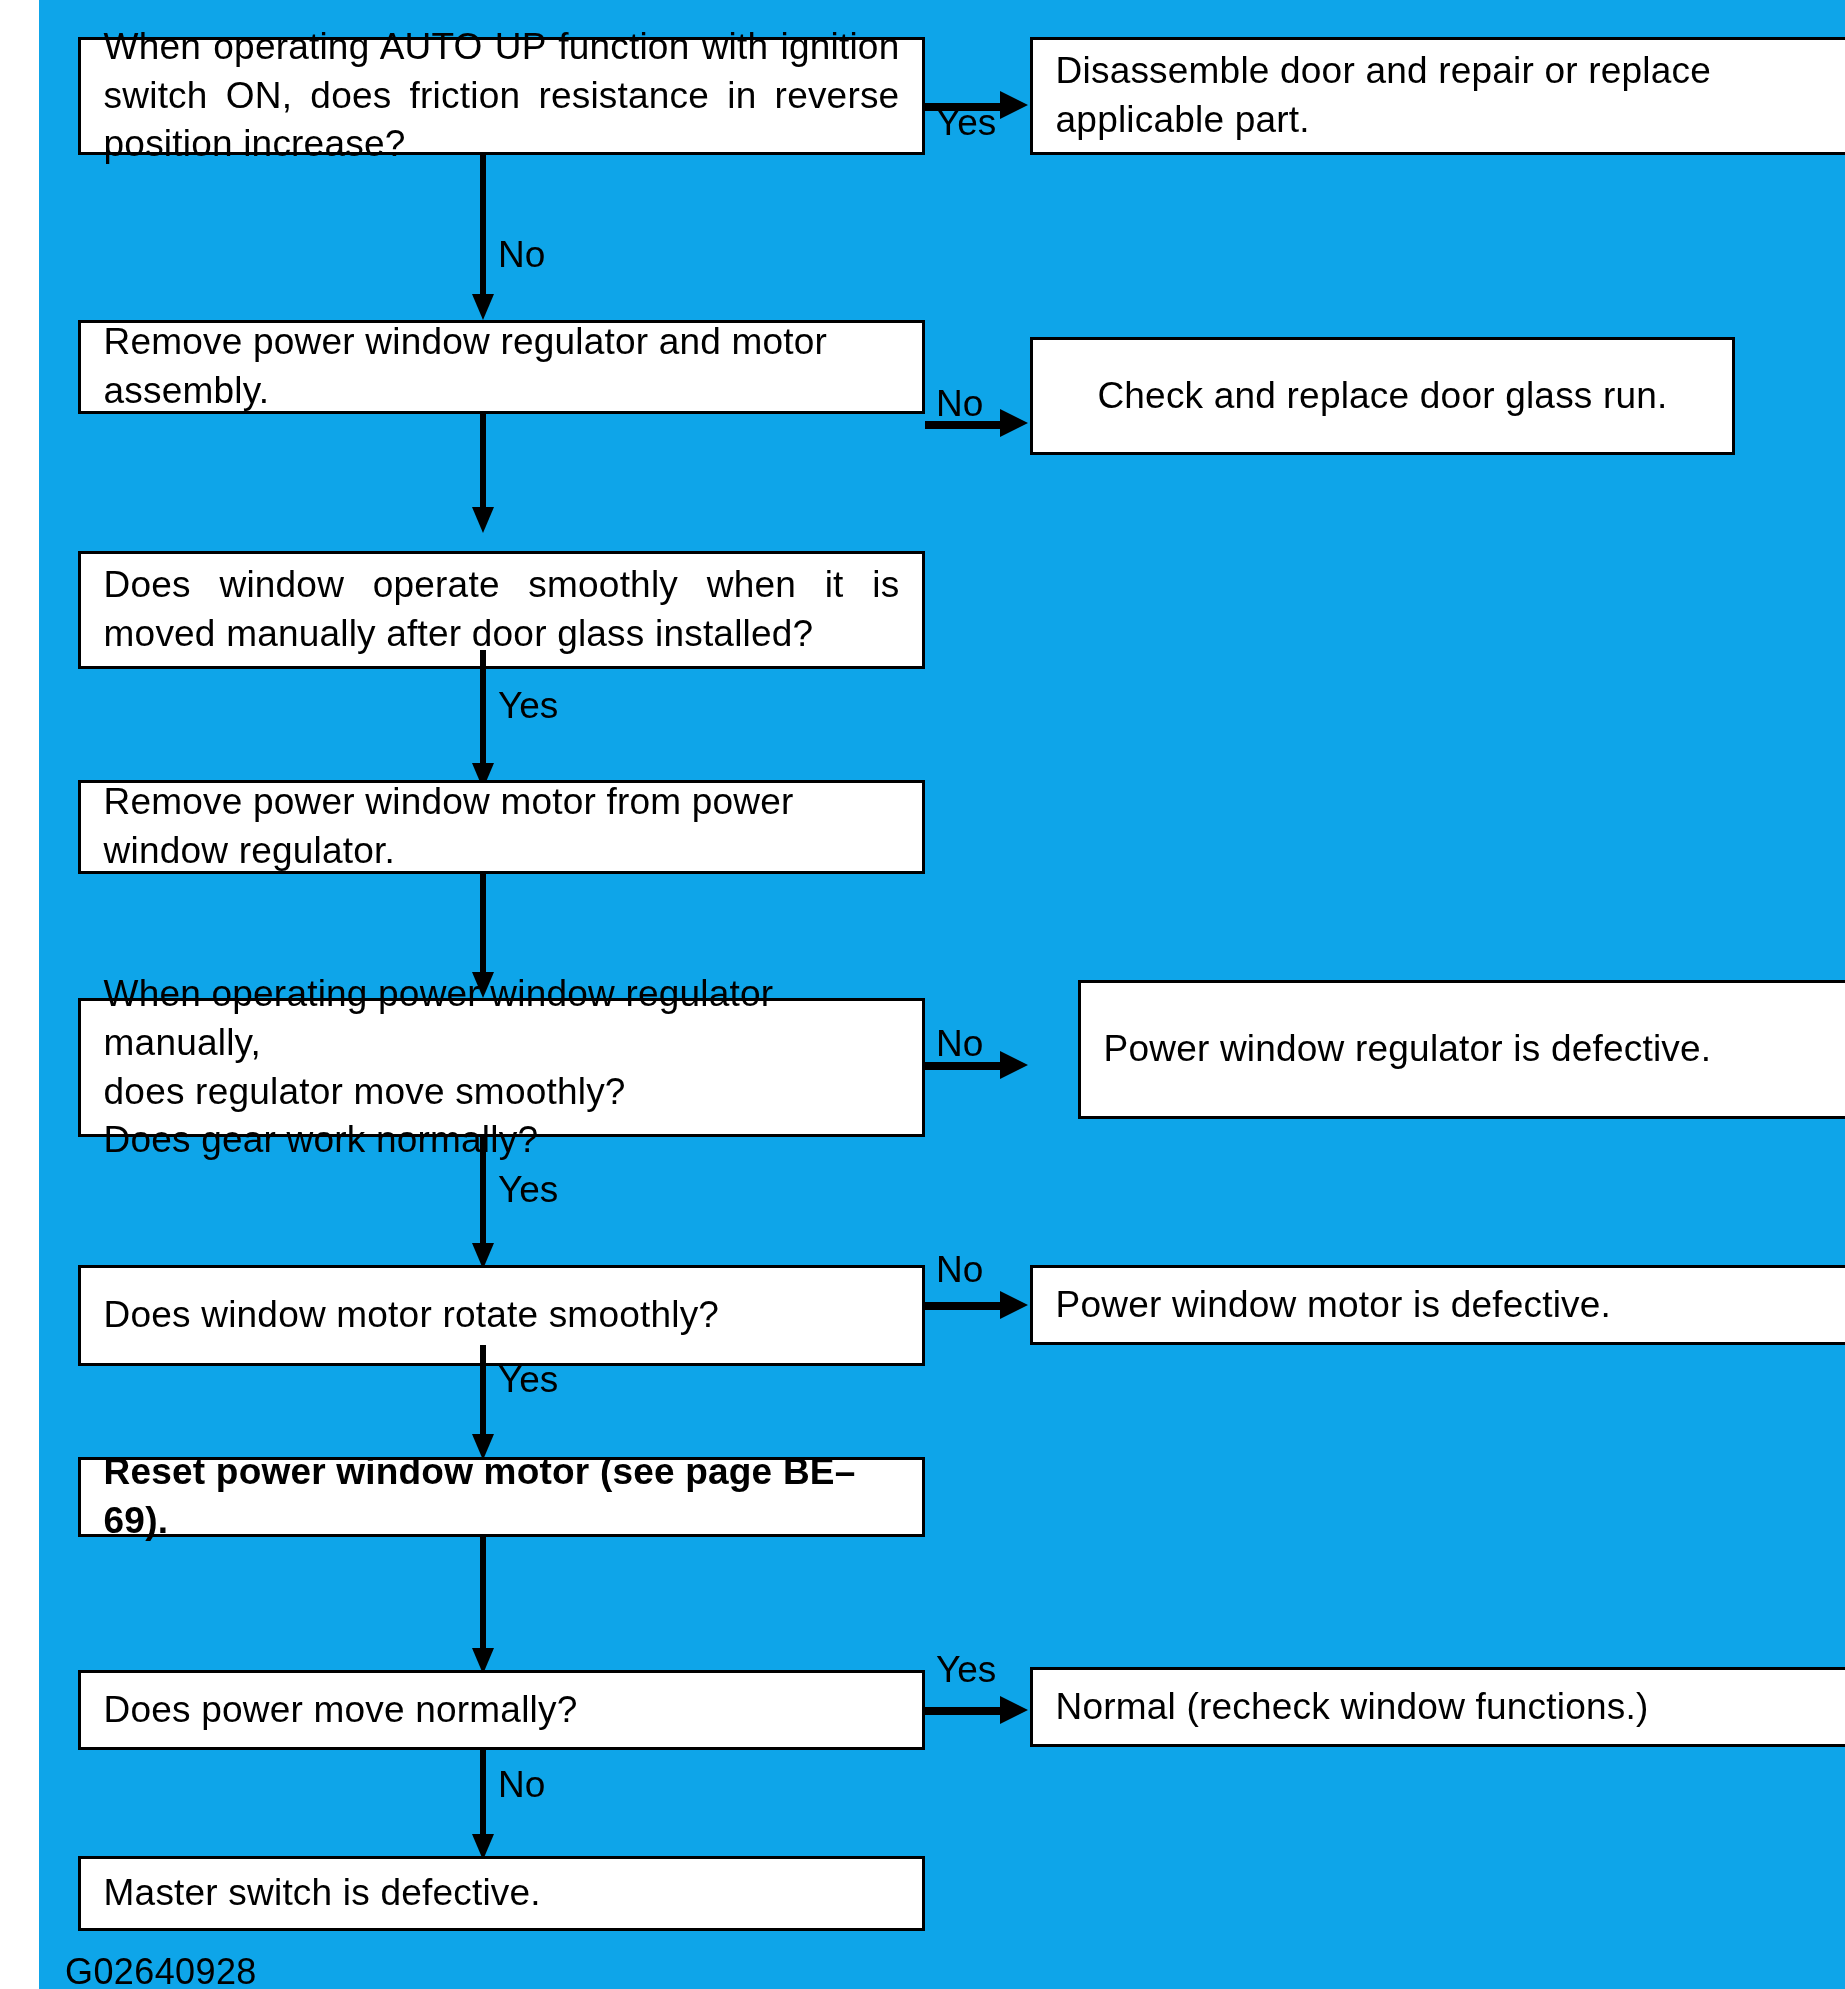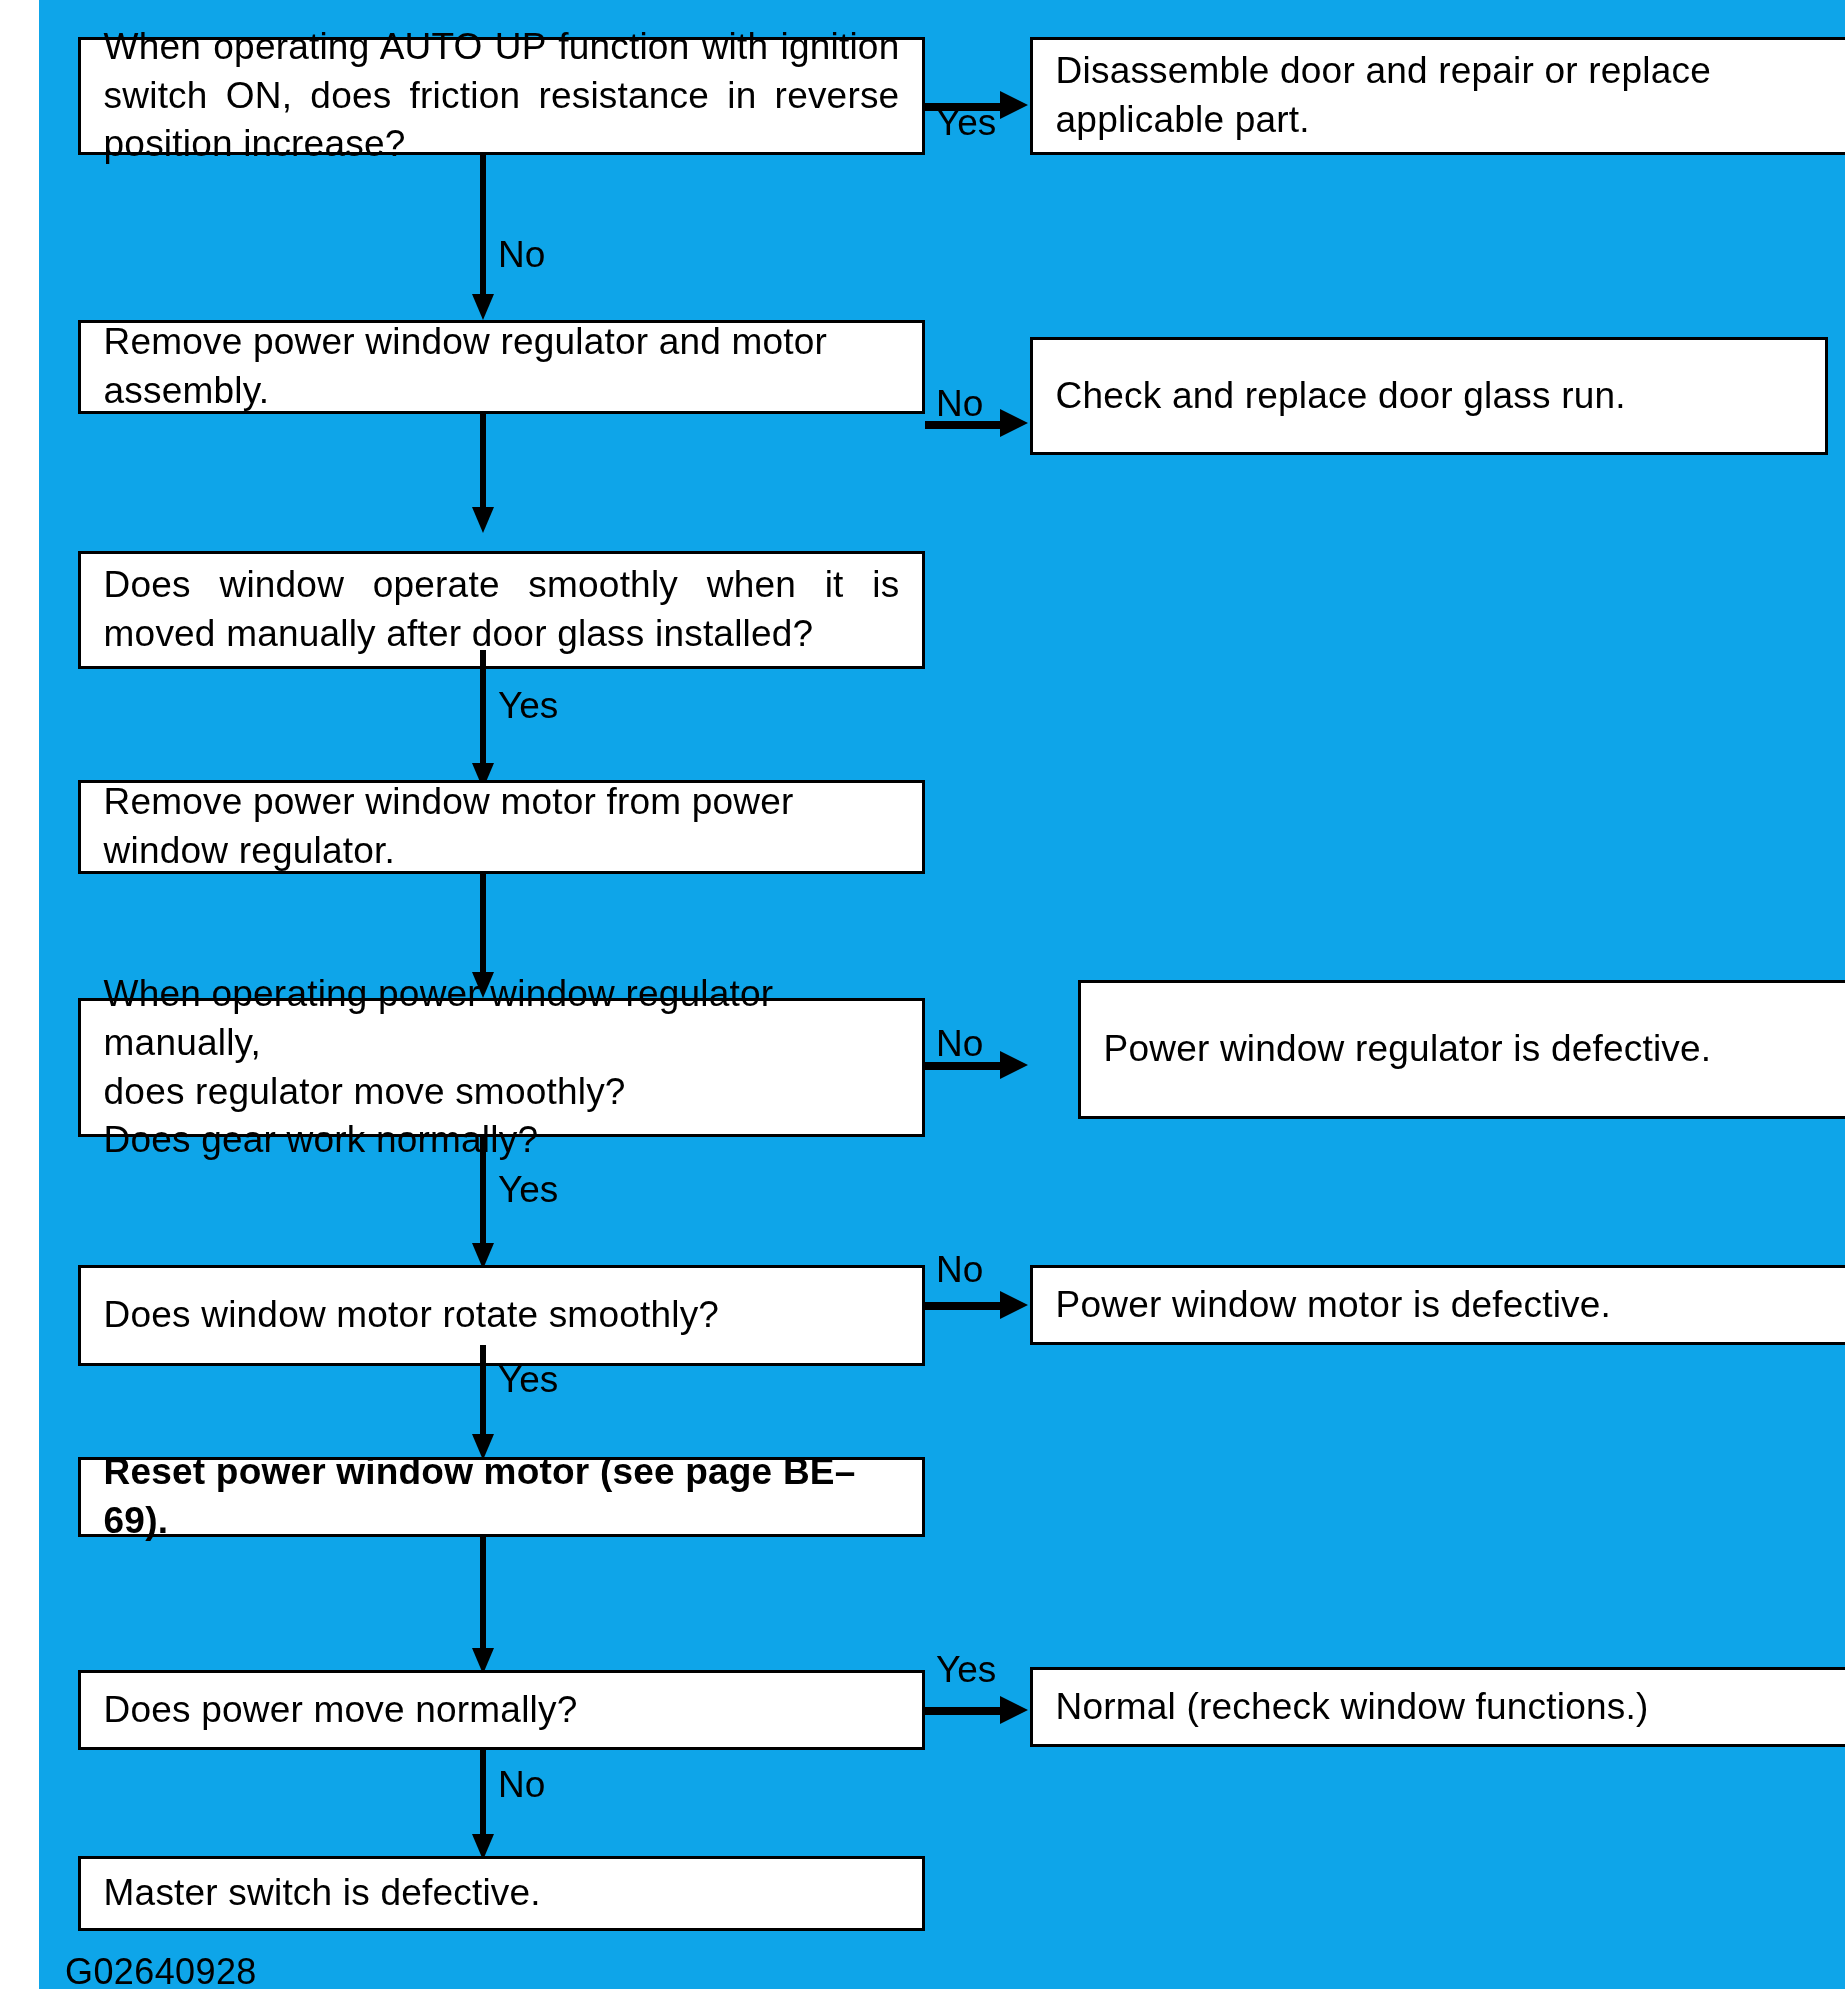--- a/index.html
+++ b/index.html
@@ -113,21 +113,21 @@
   <div class="arrow-down" style="left:433px; top:507px;"></div>
 
   <div class="box justified" style="left:39px; top:551px; width:847px; height:118px;">
     <span class="txt">Does window operate smoothly when it is moved manually after door glass installed?</span>
   </div>
 
   <div class="hline" style="left:886px; top:421px; width:76px;"></div>
   <div class="arrow-right" style="left:961px; top:409px;"></div>
   <div class="edge-label" style="left:897px; top:385px;">No</div>
 
-  <div class="box" style="left:991px; top:337px; width:798px; height:118px;">
+  <div class="box" style="left:991px; top:337px; width:705px; height:118px;justify-content:center;">
     <span class="txt">Check and replace door glass run.</span>
   </div>
 
   <div class="vline" style="left:441px; top:650px; height:115px;"></div>
   <div class="arrow-down" style="left:433px; top:763px;"></div>
   <div class="edge-label" style="left:459px; top:687px;">Yes</div>
 
   <div class="box" style="left:39px; top:780px; width:847px; height:94px;">
     <span class="txt">Remove power window motor from power window regulator.</span>
   </div>

